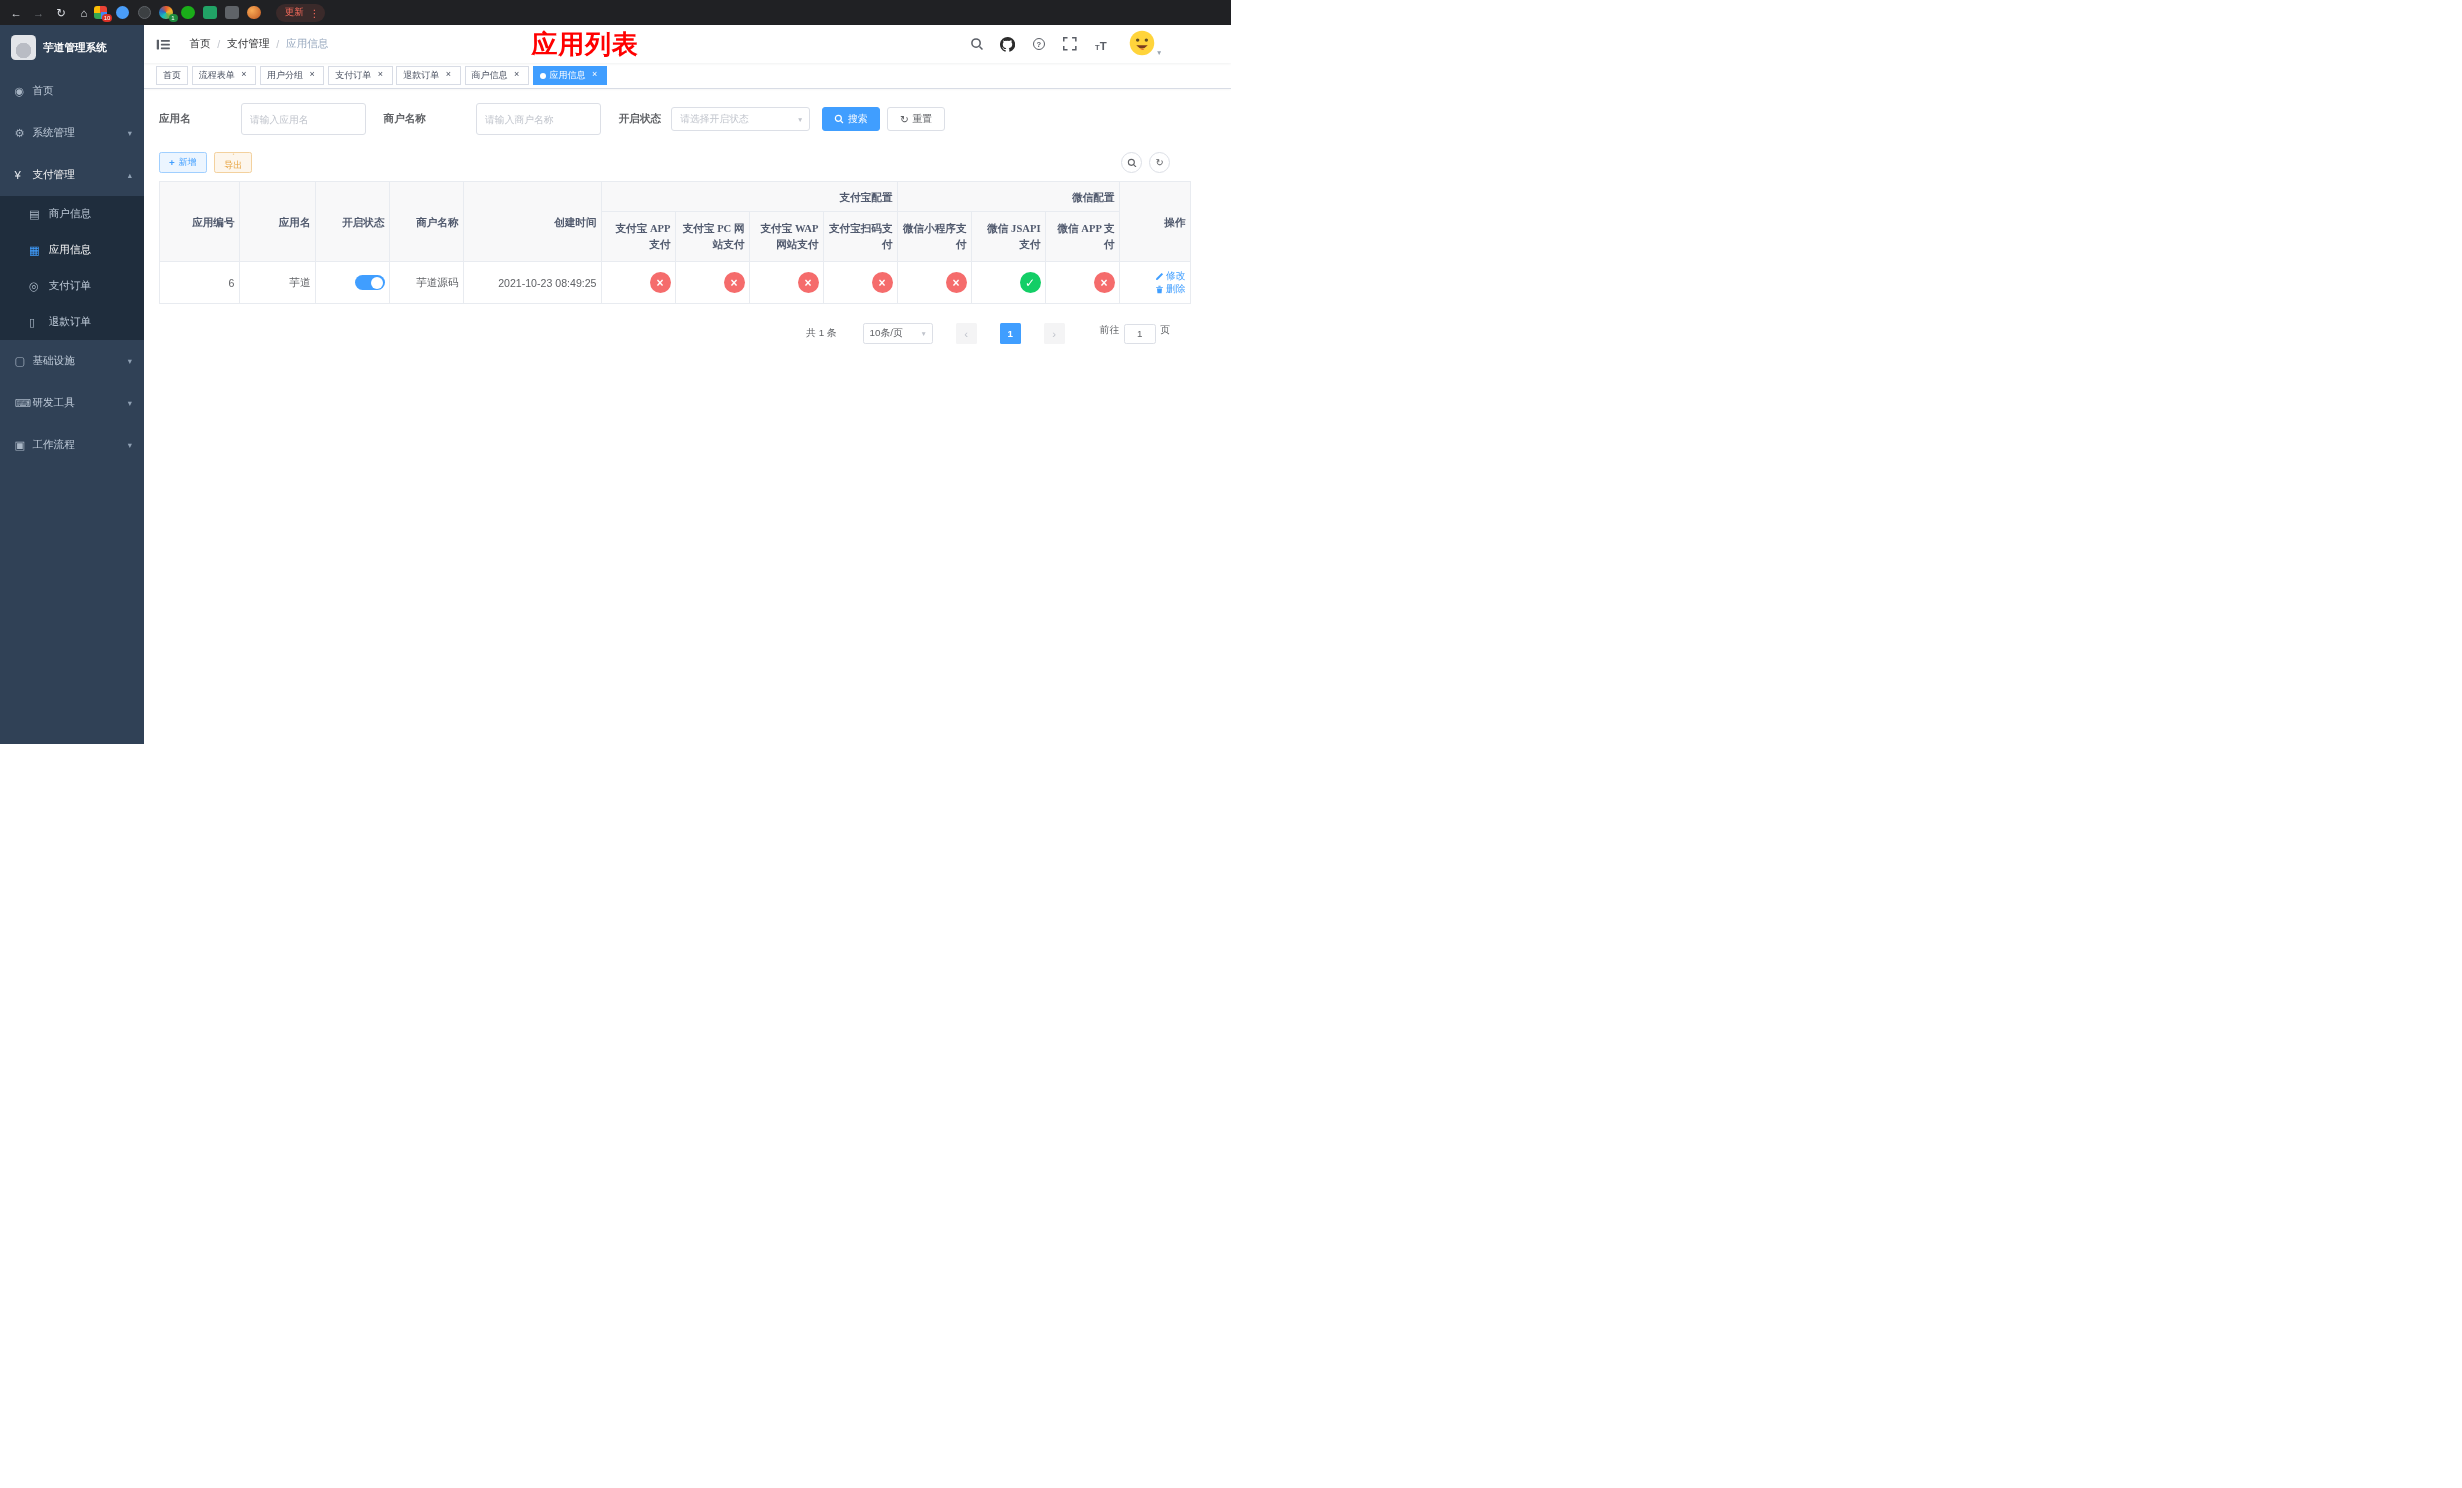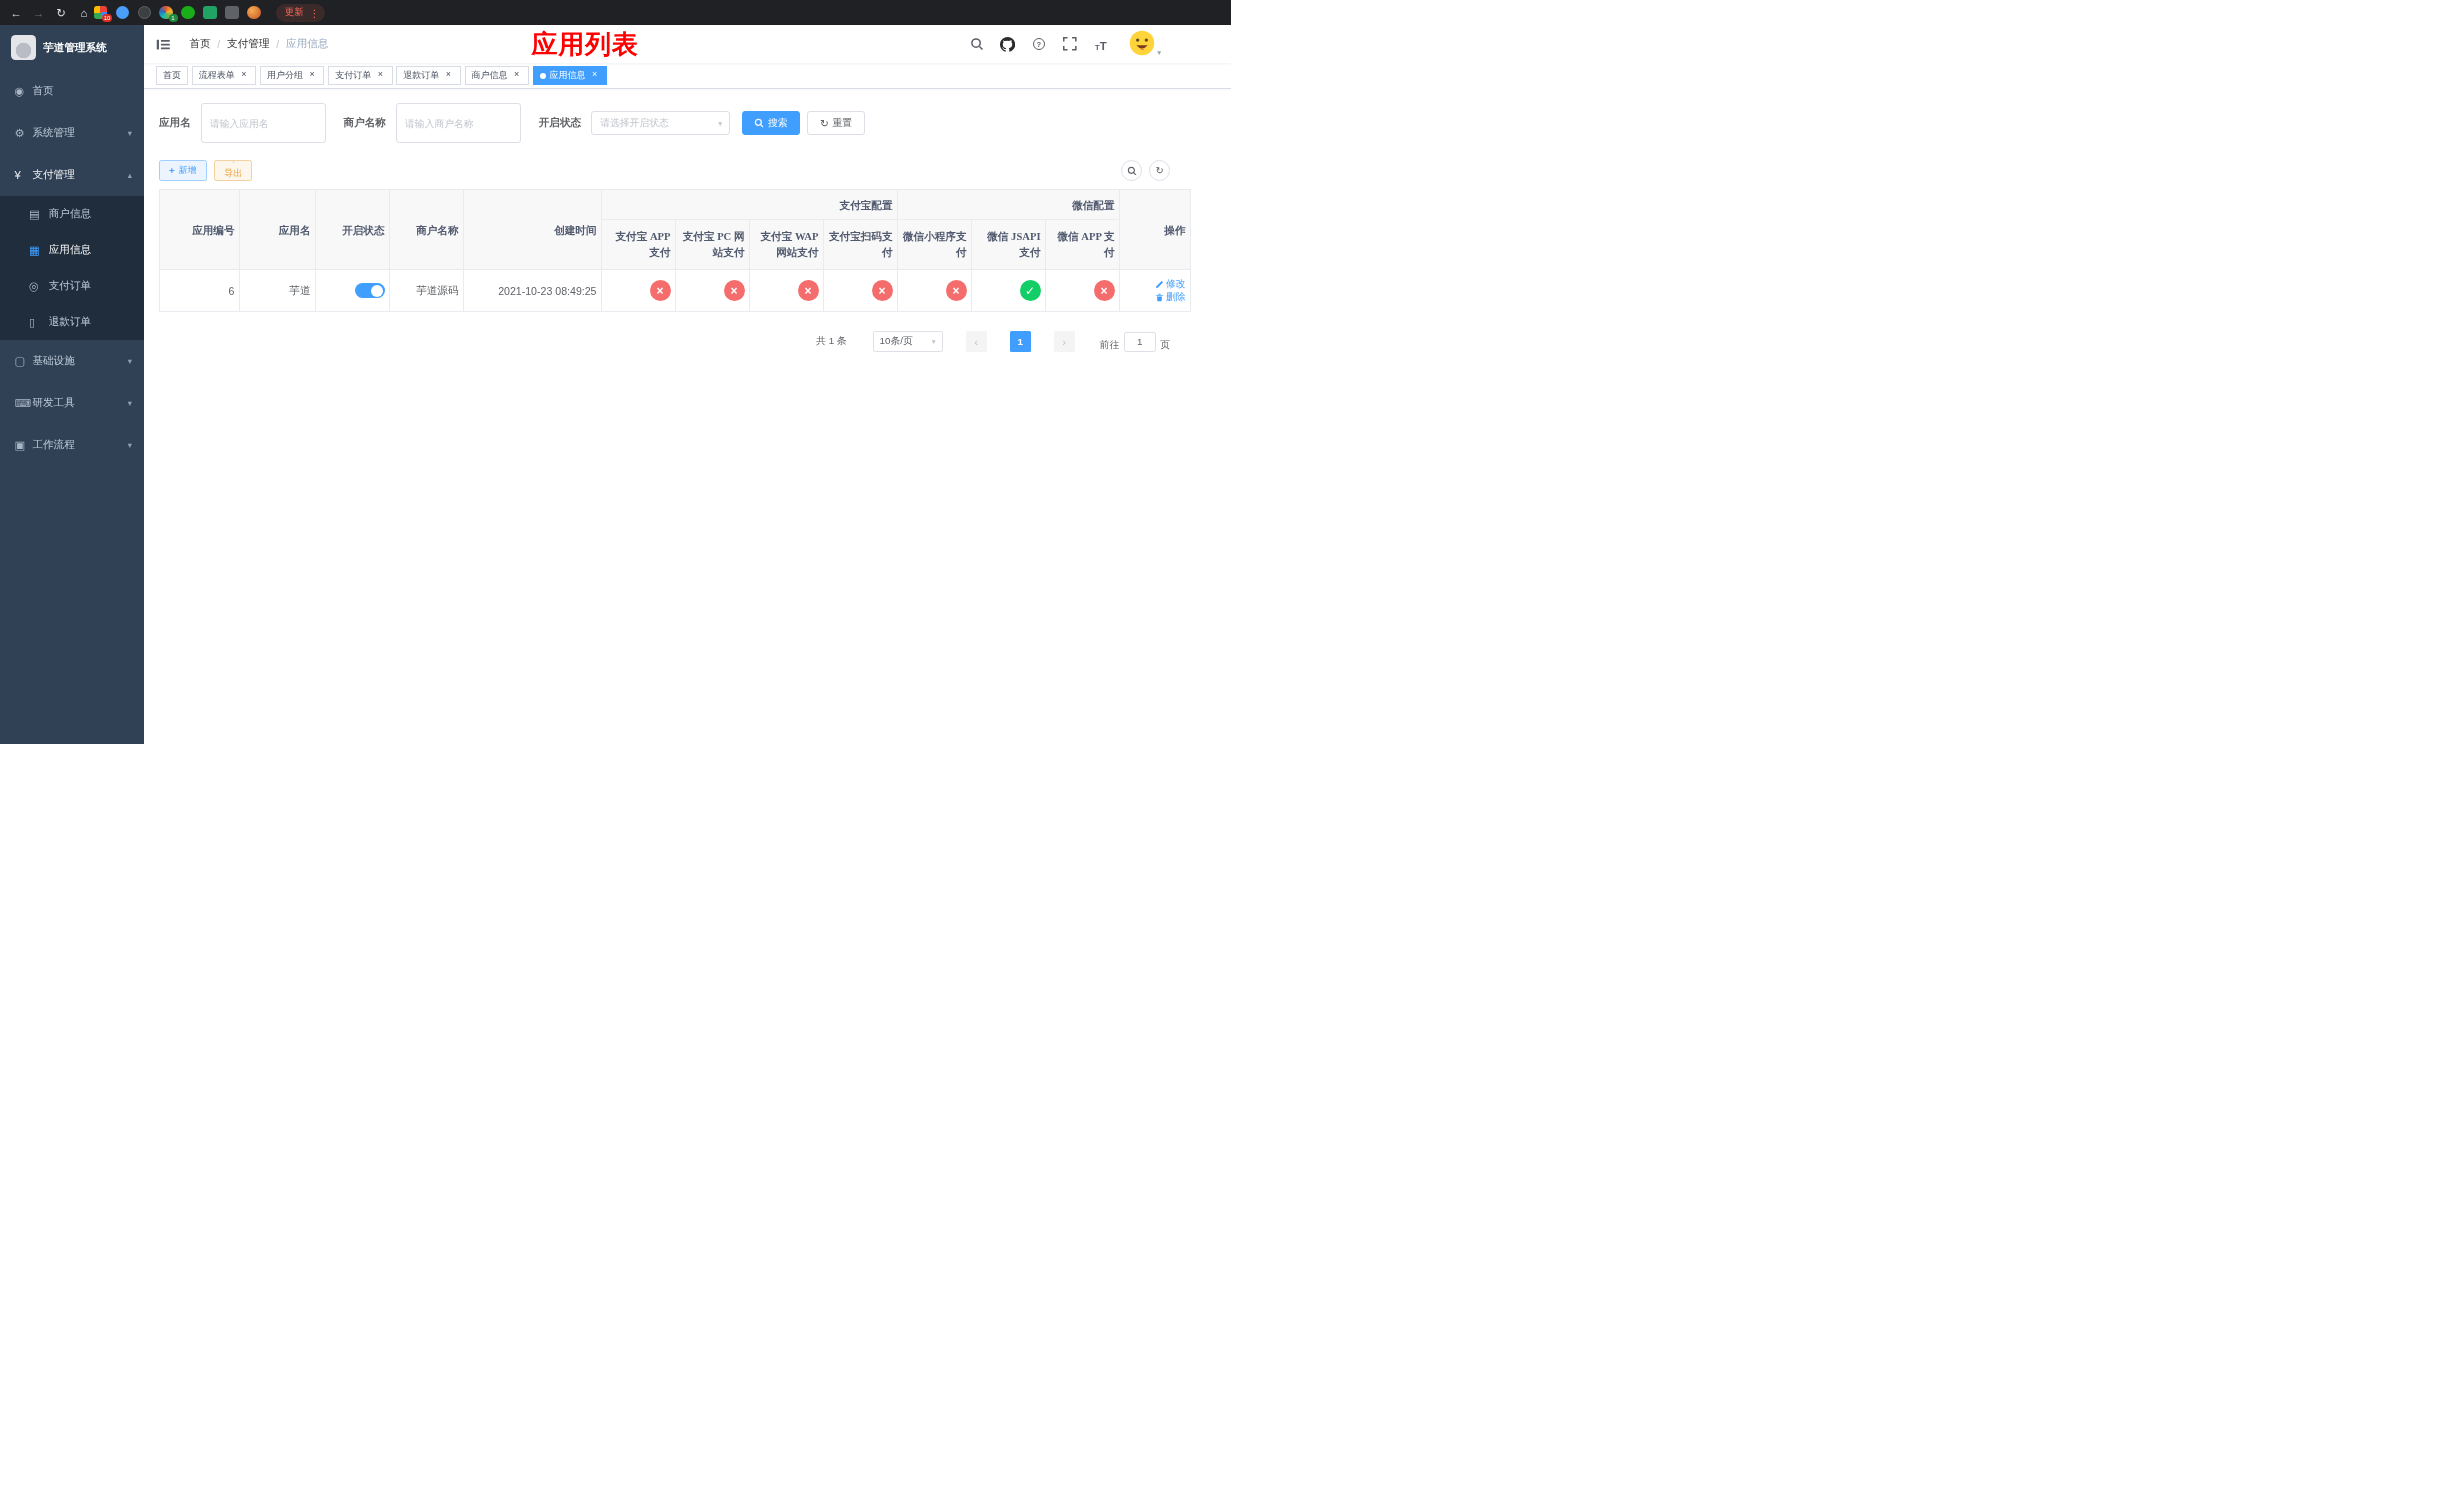--- a/index.html
+++ b/index.html
@@ -86,22 +86,22 @@
          background:#fff; color:#495060; font-size:9px; cursor:pointer; white-space:nowrap; }
   .tag .tag-close { font-size:9px; width:10.6px; height:10.6px; line-height:9.8px; text-align:center; border-radius:50%; }
   .tag.active { background:#409eff; border-color:#409eff; color:#fff; }
   .tag .dot { width:6px; height:6px; border-radius:50%; background:#fff; }
 
   
   .content { flex:1; padding:14.4px 61px 0 15px; overflow:hidden; }
 
   .filter-row { display:flex; align-items:center; margin-bottom:16.7px; }
   .f-label { font-size:10.6px; font-weight:700; color:#606266; margin-right:9.8px; white-space:nowrap; }
-  .f-input { width:125px; height:40px; border:0.8px solid #dcdfe6; border-radius:3px; padding:0 8.3px;
-             font-size:9.8px; color:#606266; outline:none; font-family:inherit; }
+  .f-input { width:125px; height:32px; border:0.8px solid #dcdfe6; border-radius:3px; padding:0 8.3px;
+             font-size:9.8px; color:#606266; outline:none; font-family:inherit;margin-left:40px; }
   .f-input::placeholder { color:#c0c4cc; }
   .f-gap { width:18px; }
   .f-select { width:139px; height:24px; border:0.8px solid #dcdfe6; border-radius:3px; padding:0 6.8px 0 8.3px;
               display:flex; align-items:center; justify-content:space-between; font-size:9.8px; color:#c0c4cc; cursor:pointer; }
   .f-select .sel-caret { color:#c0c4cc; font-size:7.6px; }
   .btn { display:inline-flex; align-items:center; gap:3.8px; border-radius:3px; cursor:pointer; white-space:nowrap; font-family:inherit; }
   .btn-search { height:24px; padding:0 11.4px; background:#409eff; border:0.8px solid #409eff; color:#fff; font-size:9.8px; margin-left:12px; }
   .btn-reset { height:24px; padding:0 11.4px; background:#fff; border:0.8px solid #dcdfe6; color:#606266; font-size:9.8px; margin-left:7.6px; }
   .ricon { font-size:10.6px; line-height:1; }
 
@@ -138,21 +138,21 @@
   
   .pagination { display:flex; align-items:center; justify-content:flex-end; gap:23px; margin-top:19px;
                 font-size:9.8px; color:#606266; }
   .pg-total { margin-right:3px; }
   .page-size { width:70px; height:21px; border:0.8px solid #dcdfe6; border-radius:2.3px; display:flex;
                align-items:center; justify-content:space-between; padding:0 6px; cursor:pointer; background:#fff; }
   .page-size .sel-caret { color:#c0c4cc; font-size:7.6px; }
   .pg-btn { width:21px; height:21px; background:#f4f4f5; border-radius:1.5px; display:flex; align-items:center;
             justify-content:center; color:#c0c4cc; font-size:11.4px; cursor:pointer; border:none; }
   .pg-btn.page { background:#409eff; color:#fff; font-weight:700; font-size:9.8px; }
-  .goto { display:flex; align-items:flex-end; gap:4.5px; margin-left:2px; }
+  .goto { display:flex; align-items:flex-start; gap:4.5px; margin-left:12px; }
   .goto-input { width:32px; height:20.4px; border:0.8px solid #dcdfe6; border-radius:2.3px; text-align:center;
                 font-size:9.8px; color:#606266; outline:none; font-family:inherit; }
 </style>
 </head>
 <body>
 
 <div class="browser-bar">
   <div class="nav-group">
     <span class="nav-icon">←</span>
     <span class="nav-icon disabled">→</span>

